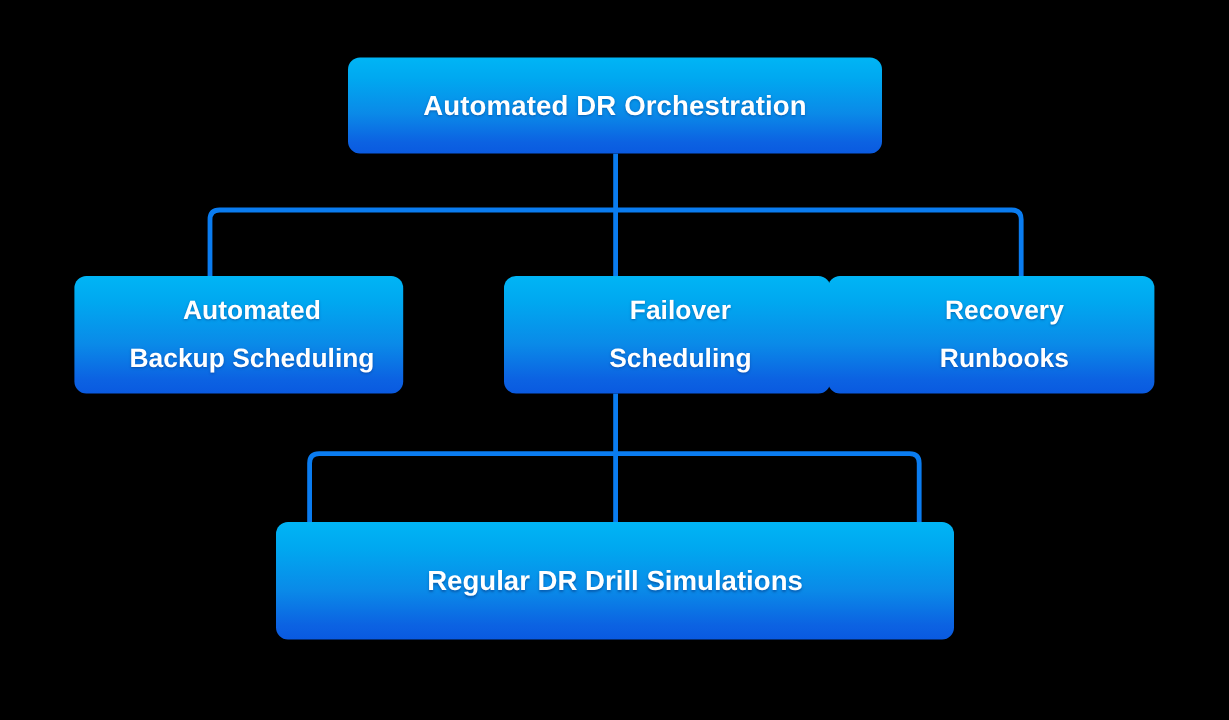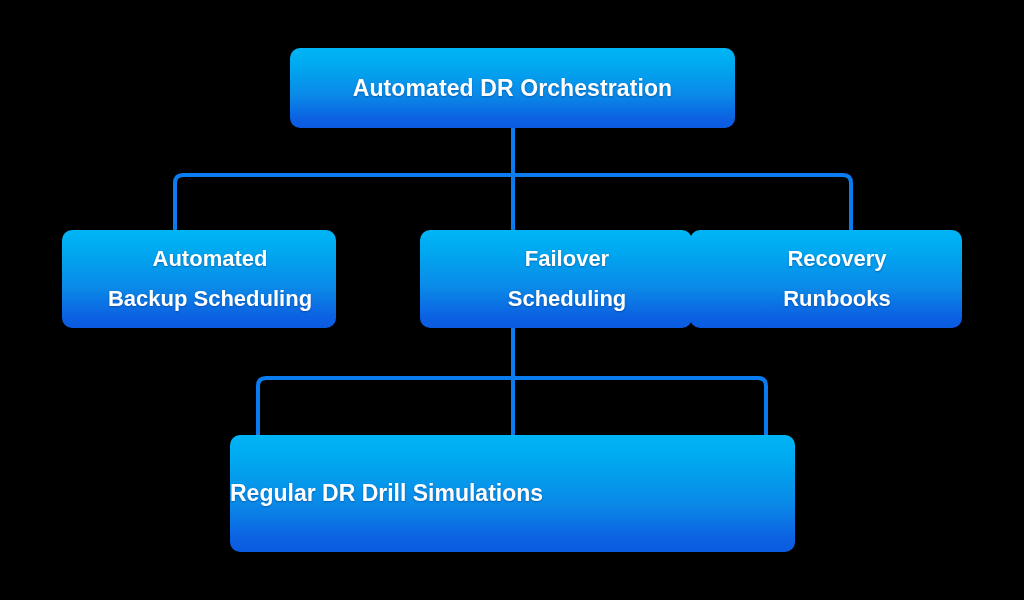--- a/index.html
+++ b/index.html
@@ -72,22 +72,22 @@
   }
   #node-backup   { left: 62px;  top: 230px; width: 274px; }
   #node-failover { left: 376px; top: 230px; width: 272px; margin-left: 44px; }
   #node-runbooks { left: 690px; top: 230px; width: 272px; }
 
   
   #node-drill {
     left: 230px;
     top: 435px;
     width: 565px;
-    height: 117px;
-    align-items: flex-start;
+    height: 98px;
+    align-items: center;
     text-align: center;
   }
   #node-drill .line {
     font-size: 23px;
   }
 </style>
 </head>
 <body>
 
 <div id="stage">

